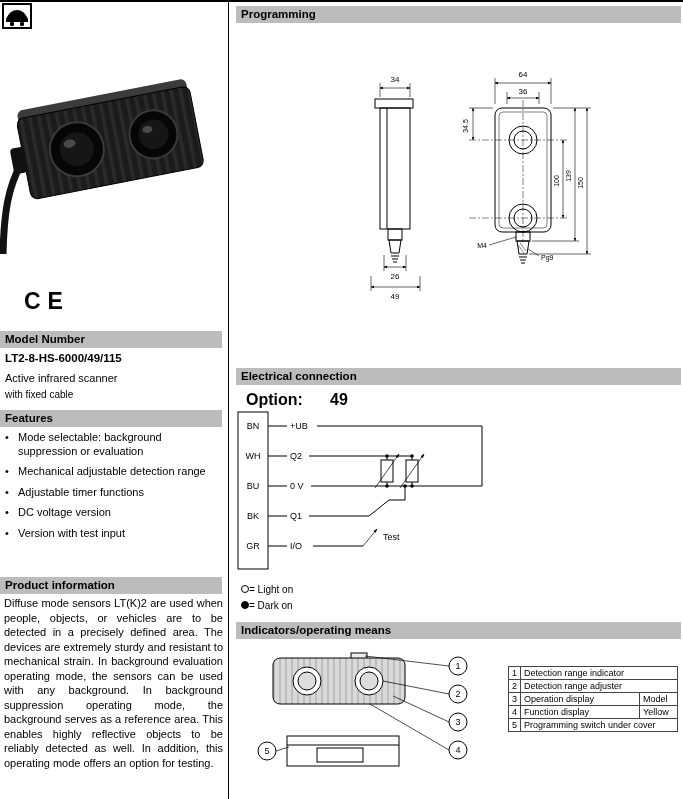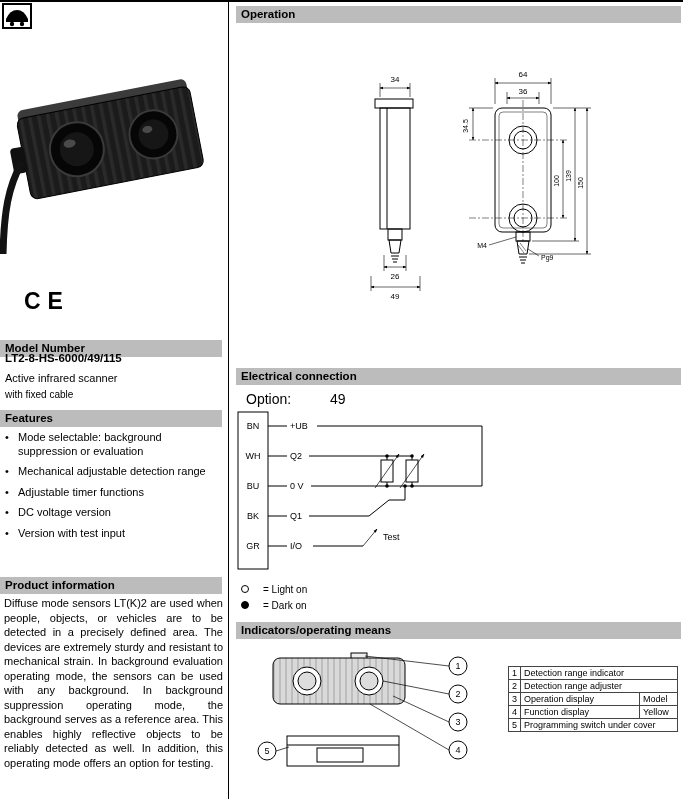--- a/index.html
+++ b/index.html
@@ -15,25 +15,25 @@
   .photo { position:absolute; top:42px; left:0; }
   .ce-mark { position:absolute; top:288px; left:24px; font-size:23px; font-weight:bold; letter-spacing:7px; }
   .model-number { position:absolute; top:352px; left:5px; font-size:11.5px; font-weight:bold;text-align:center; }
   .model-type { position:absolute; top:372px; left:5px; font-size:11px; }
   .model-note { position:absolute; top:389px; left:5px; font-size:10px; }
   .features-list { position:absolute; top:431px; left:5px; width:214px; }
   .feature-item { display:flex; font-size:11px; line-height:13.5px; margin-bottom:7px; }
   .feature-item .bullet { width:13px; flex:0 0 13px; }
   .prod-info { position:absolute; top:596px; left:4px; width:219px; font-size:11px; line-height:14.5px; text-align:justify; }
   .dims-svg { position:absolute; top:52px; left:335px; }
-  .option-row { position:absolute; top:391px; left:246px; font-size:14px; }
+  .option-row { position:absolute; top:391px; left:246px; font-size:16px;font-weight:bold; }
   .option-row .opt-val { position:absolute; left:84px; top:0; }
   .elec-svg { position:absolute; top:408px; left:237px; }
   .legend { position:absolute; top:581px; left:241px; }
-  .legend-row { display:flex; align-items:center; gap:14px; font-size:10px; height:16px; }
+  .legend-row { display:flex; align-items:center; gap:0; font-size:10px; height:16px; }
   .sym-circle { width:8px; height:8px; border:1.5px solid #000; border-radius:50%; flex:0 0 8px; }
   .sym-circle.filled { background:#000; }
   .ind-svg { position:absolute; top:648px; left:255px; }
   .ind-table { position:absolute; top:666px; left:508px; width:170px; border-collapse:collapse; }
   .ind-table td { border:1px solid #444; font-size:9px; padding:1px 3px; vertical-align:top; }
   .ind-table .c-num { width:12px; }
   .ind-table .c-val { width:38px; }
   svg text { font-family:"Liberation Sans", sans-serif; }
 </style>
 </head>
@@ -71,21 +71,21 @@
         <circle cx="156" cy="101" r="15" fill="#161616"></circle>
         <ellipse cx="151" cy="95" rx="5" ry="3.5" fill="#4a4a4a"></ellipse>
         <rect x="12" y="88" width="14" height="26" rx="4" fill="#101010"></rect>
       </g>
       <path d="M22 120 C 8 145, 4 170, 3 212" stroke="#121212" stroke-width="7" fill="none"></path>
     </svg>
   </div>
 
   <div class="ce-mark">CE</div>
 
-  <div class="sec-header hdr-left" style="top:340px">Model Number</div>
+  <div class="sec-header hdr-left" style="top:331px">Model Number</div>
   <div class="model-number">LT2-8-HS-6000/49/115</div>
   <div class="model-type">Active infrared scanner</div>
   <div class="model-note">with fixed cable</div>
 
   <div class="sec-header hdr-left" style="top:410px">Features</div>
   <div class="features-list">
     <div class="feature-item">
         <span class="bullet">•</span>
         <span>Mode selectable: background suppression or evaluation</span>
       </div>
@@ -103,21 +103,21 @@
       </div>
     <div class="feature-item">
         <span class="bullet">•</span>
         <span>Version with test input</span>
       </div>
   </div>
 
   <div class="sec-header hdr-left" style="top:577px">Product information</div>
   <div class="prod-info">Diffuse mode sensors LT(K)2 are used when people, objects, or vehicles are to be detected in a precisely defined area. The devices are extremely sturdy and resistant to mechanical strain. In background evaluation operating mode, the sensors can be used with any background. In background suppression operating mode, the background serves as a reference area. This enables highly reflective objects to be reliably detected as well. In addition, this operating mode offers an option for testing.</div>
 
-  <div class="sec-header hdr-right" style="top:6px">Operation</div>
+  <div class="sec-header hdr-right" style="top:6px">Programming</div>
 
   <svg class="dims-svg" viewBox="0 0 300 300" width="300" height="300">
     <defs>
       <marker id="arr" viewBox="0 0 10 10" refX="9" refY="5" markerWidth="6" markerHeight="6" orient="auto-start-reverse">
         <path d="M0 1.5 L10 5 L0 8.5 z" fill="#000"></path>
       </marker>
     </defs>
 
     <g stroke="#000" stroke-width="1" fill="none">
       <rect x="40" y="47" width="38" height="9"></rect>

